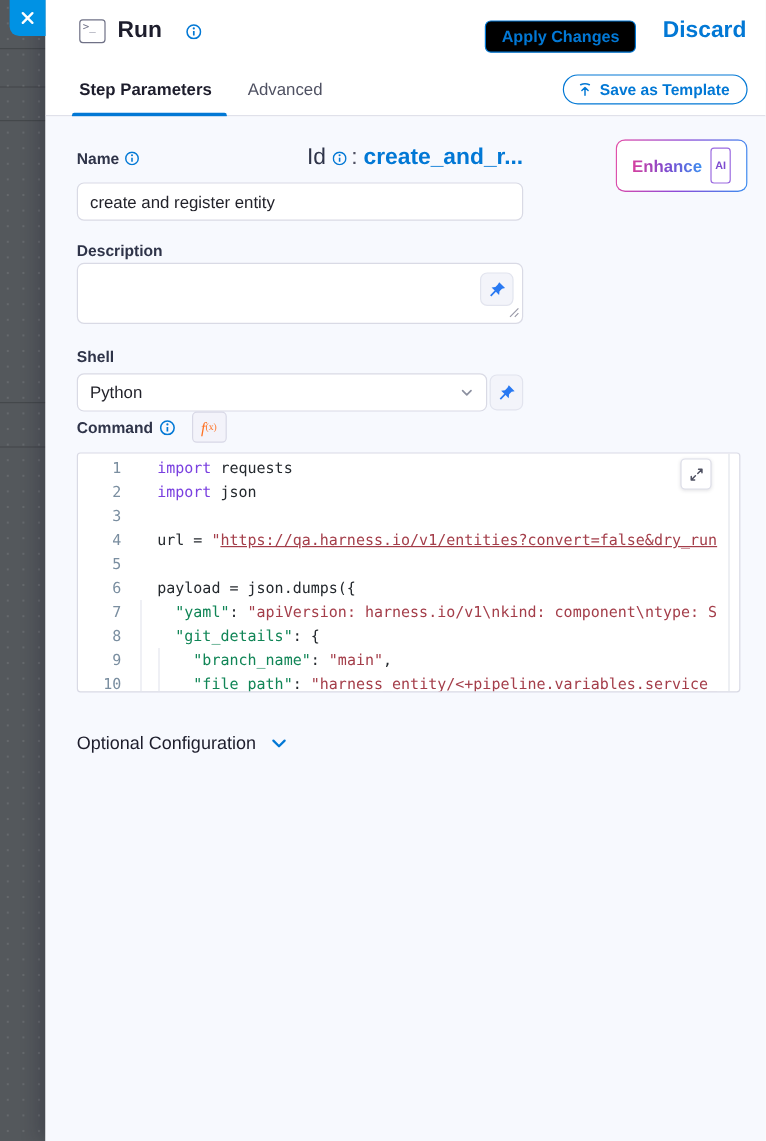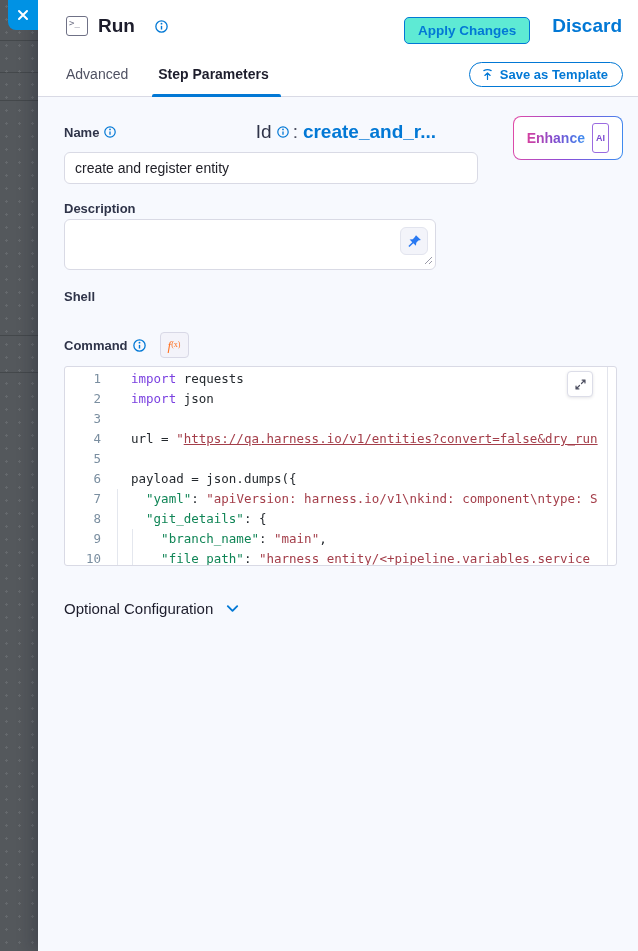--- a/index.html
+++ b/index.html
@@ -48,21 +48,21 @@
   .step-icon {
     width: 22px; height: 20px; border: 1.5px solid #6f7186; border-radius: 3px;
     display: flex; align-items: flex-start; justify-content: flex-start;
     padding: 1px 0 0 2px;
     font-family: "DejaVu Sans Mono", monospace; font-size: 9px; color: #6f7186;
     margin-right: 10px;
   }
   .drawer-title { font-size: 19px; font-weight: 700; color: #1d1d2c; margin-right: 15px; }
   .header-actions { margin-left: auto; display: flex; align-items: center; gap: 22px; }
   .btn-outline-blue {
-    background: #5eead4; border: 1px solid #0278d5; color: #0278d5;
+    background: #000000; border: 1px solid #0278d5; color: #0278d5;
     font-family: inherit; font-size: 13.5px; font-weight: 700;
     padding: 5px 13px; border-radius: 5px; cursor: pointer; margin-top: 8px;
   }
   .btn-link-blue {
     background: none; border: none; color: #0278d5;
     font-family: inherit; font-size: 19px; font-weight: 700; cursor: pointer;
   }
 
   
   .tabs-row {
@@ -96,21 +96,21 @@
   }
 
   .field-label-row { display: flex; align-items: center; width: 372px; }
   .field-label { font-size: 13px; font-weight: 600; color: #2f3449; }
   .info-icon { display: inline-flex; margin-left: 5px; }
   .id-group { margin-left: auto; display: flex; align-items: center; font-size: 19px; color: #2f3449; }
   .id-sep { margin: 0 5px 0 4px; color: #4f5162; }
   .id-value { color: #0278d5; font-weight: 600; }
 
   .text-input {
-    margin-top: 9px; width: 414px; height: 32px;
+    margin-top: 9px; width: 372px; height: 32px;
     background: #fff; border: 1px solid #d9dae5; border-radius: 6px;
     font-family: inherit; font-size: 14px; color: #22222a; padding: 0 10px;
   }
 
   .enhance-btn {
     position: absolute; top: 19px; right: 15px;
     background:
       linear-gradient(#fff,#fff) padding-box,
       linear-gradient(100deg, #e34aa5, #8c4bd8, #3b8ef0) border-box;
     border: 1.5px solid transparent; border-radius: 8px;
@@ -148,21 +148,21 @@
   .shell-row { margin-top: 6px; display: flex; align-items: center; gap: 2px; }
   .select-box {
     width: 342px; height: 32px; background: #fff;
     border: 1px solid #d9dae5; border-radius: 6px;
     display: flex; align-items: center; padding: 0 10px; cursor: pointer;
   }
   .select-value { font-size: 14px; color: #22222a; }
   .select-box .chev { margin-left: auto; display: flex; }
   .shell-row .pin-btn { width: 28px; height: 30px; }
 
-  .command-row { margin-top: 28px; display: flex; align-items: center; }
+  .command-row { display: flex; align-items: center; }
   .fx-btn {
     margin-left: 14px; width: 29px; height: 26px;
     background: #f3f3fa; border: 1px solid #d8d8e6; border-radius: 4px;
     cursor: pointer; color: #ff7020;
     font-family: "Liberation Serif", "DejaVu Serif", serif; font-style: italic;
     font-size: 13px; line-height: 1;
     display: flex; align-items: center; justify-content: center;
   }
   .fx-btn sub { font-size: 8px; font-style: normal; }
 
@@ -230,22 +230,22 @@
           <circle cx="6" cy="3.4" r="0.85" fill="#0278d5"></circle>
         </svg>
     </span>
     <div class="header-actions">
       <button class="btn-outline-blue">Apply Changes</button>
       <button class="btn-link-blue">Discard</button>
     </div>
   </div>
 
   <div class="tabs-row">
+    <span class="tab active">Step Parameters</span>
     <span class="tab">Advanced</span>
-    <span class="tab active">Step Parameters</span>
     <button class="btn-pill-blue">
       <span style="display:flex">
         <svg width="13" height="13" viewBox="0 0 16 16">
             <path d="M3.5 3.2 Q8 1 12.5 3.2" fill="none" stroke="#0278d5" stroke-width="1.5" stroke-linecap="round"></path>
             <path d="M8 6 V14 M4.8 9.2 L8 6 L11.2 9.2" fill="none" stroke="#0278d5" stroke-width="1.5" stroke-linecap="round" stroke-linejoin="round"></path>
           </svg>
       </span>
       <span>Save as Template</span>
     </button>
   </div>
@@ -295,20 +295,37 @@
       </button>
       <span class="resize-handle">
         <svg width="10" height="10" viewBox="0 0 10 10">
             <path d="M9 2 L2 9 M9 6 L6 9" stroke="#9a9aa8" stroke-width="1"></path>
           </svg>
       </span>
     </div>
 
     
     <div class="section-label" style="margin-top:15px">Shell</div>
+    <div class="shell-row">
+      <div class="select-box">
+        <span class="select-value">Python</span>
+        <span class="chev">
+          <svg width="12" height="12" viewBox="0 0 12 12">
+              <path d="M2.5 4.5 L6 8 L9.5 4.5" fill="none" stroke="#8c90a0" stroke-width="1.4" stroke-linecap="round" stroke-linejoin="round"></path>
+            </svg>
+        </span>
+      </div>
+      <button class="pin-btn">
+        <span style="display:flex">
+          <svg width="15" height="15" viewBox="0 0 16 16">
+              <path d="M9.6 1.2 L14.8 6.4 L12.1 7 L9.9 9.2 L9.5 12.6 L6.7 9.8 L2.6 13.9 L1.5 12.8 L5.6 8.7 L2.8 5.9 L6.2 5.5 L8.4 3.3 Z" fill="#2979f2"></path>
+            </svg>
+        </span>
+      </button>
+    </div>
 
     
     <div class="command-row">
       <span class="field-label">Command</span>
       <span class="info-icon">
         <svg width="13" height="13" viewBox="0 0 12 12">
             <circle cx="6" cy="6" r="5.2" fill="none" stroke="#0278d5" stroke-width="1.2"></circle>
             <line x1="6" y1="5.4" x2="6" y2="8.8" stroke="#0278d5" stroke-width="1.3"></line>
             <circle cx="6" cy="3.4" r="0.85" fill="#0278d5"></circle>
           </svg>

